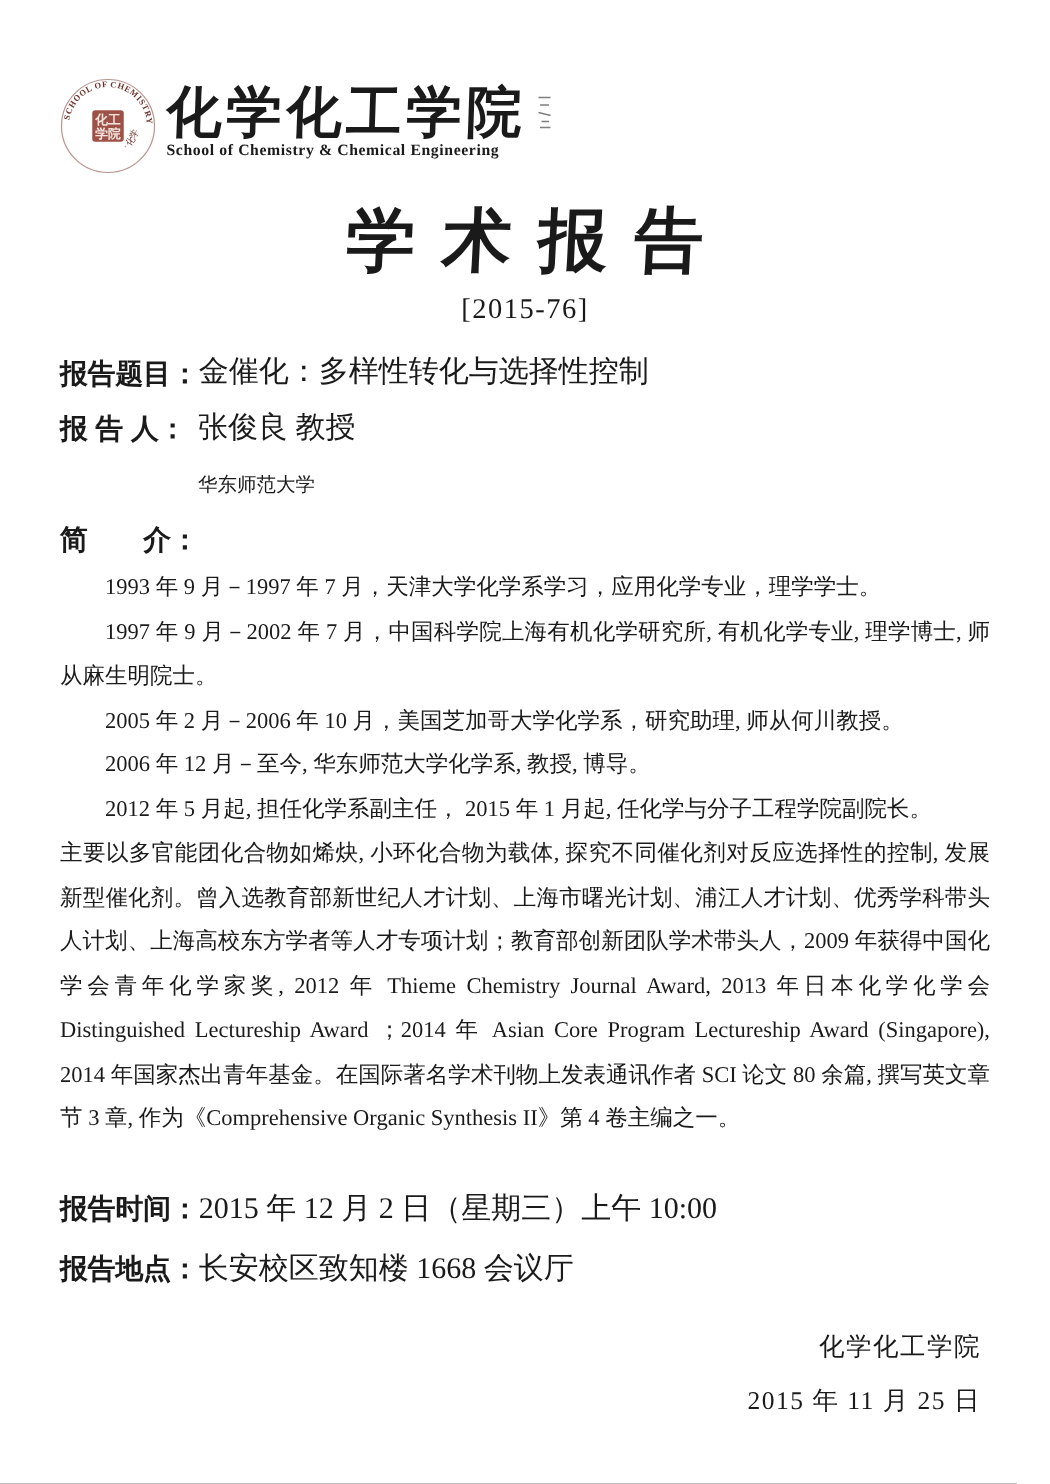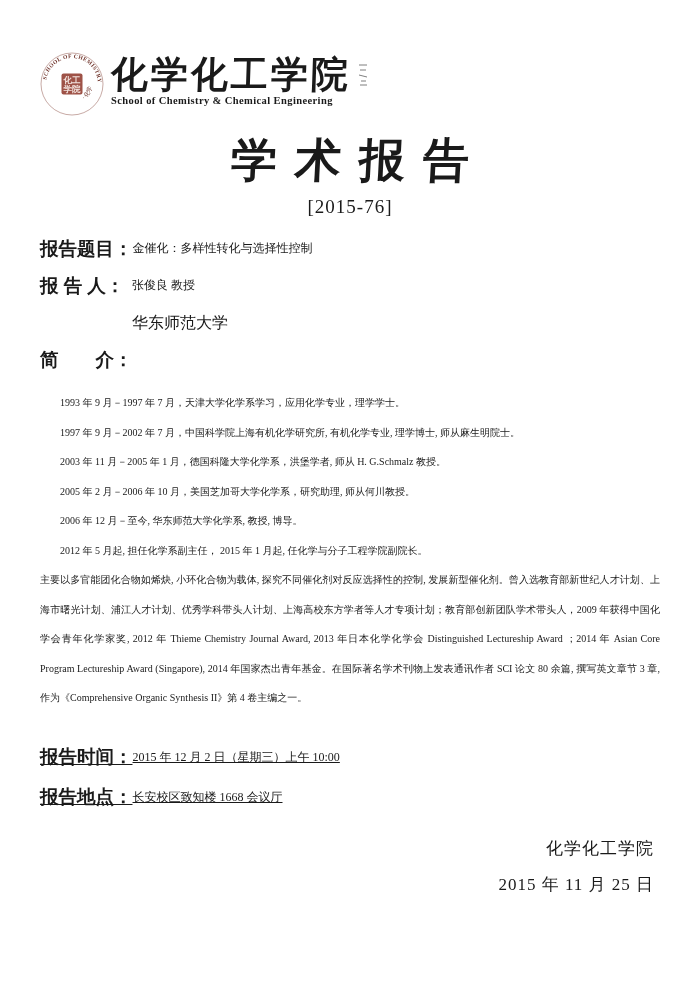--- a/index.html
+++ b/index.html
@@ -57,29 +57,29 @@
   
   .info { margin-top:12px; }
   .info-row { display:flex; align-items:flex-end; line-height:37px; }
   .info-label {
     flex:none;
     font-family:"Liberation Sans","DejaVu Sans",sans-serif;
     font-weight:bold;
     font-size:18.5px;
     min-width:92px;
   }
-  .info-value { font-size:12px; }
-  .info-cont { padding-left:92px; font-size:16px; line-height:37px; }
+  .info-value { font-size:20px; }
+  .info-cont { padding-left:92px; font-size:13px; line-height:37px; }
   
-  .bio { margin-top:10px; font-size:10px; line-height:29.5px; text-align:justify; }
+  .bio { margin-top:0; font-size:15px; line-height:29.5px; text-align:justify; }
   .bio p { margin:0; }
   .bio p.indent { text-indent:2em; }
   
   .schedule { margin-top:24px; }
-  .schedule .info-row { line-height:40px;text-decoration:underline; }
+  .schedule .info-row { line-height:40px; }
   
   .signature { margin-top:14px; text-align:right; padding-right:6px; }
   .signature div { font-size:17px; line-height:36px; letter-spacing:1px; }
 </style>
 </head>
 <body>
 
 <div class="page">
 
   <div class="logo-row">
@@ -126,21 +126,20 @@
     </div>
     <div class="info-cont">华东师范大学</div>
     <div class="info-row">
       <span class="info-label">简　　介：</span>
     </div>
   </div>
 
   <div class="bio">
     <p class="indent">1993 年 9 月－1997 年 7 月，天津大学化学系学习，应用化学专业，理学学士。</p>
     <p class="indent">1997 年 9 月－2002 年 7 月，中国科学院上海有机化学研究所, 有机化学专业, 理学博士, 师从麻生明院士。</p>
-    <p class="indent">2003 年 11 月－2005 年 1 月，德国科隆大学化学系，洪堡学者, 师从 H. G.Schmalz 教授。</p>
     <p class="indent">2005 年 2 月－2006 年 10 月，美国芝加哥大学化学系，研究助理, 师从何川教授。</p>
     <p class="indent">2006 年 12 月－至今, 华东师范大学化学系, 教授, 博导。</p>
     <p class="indent">2012 年 5 月起, 担任化学系副主任， 2015 年 1 月起, 任化学与分子工程学院副院长。</p>
     <p class="summary">主要以多官能团化合物如烯炔, 小环化合物为载体, 探究不同催化剂对反应选择性的控制, 发展新型催化剂。曾入选教育部新世纪人才计划、上海市曙光计划、浦江人才计划、优秀学科带头人计划、上海高校东方学者等人才专项计划；教育部创新团队学术带头人，2009 年获得中国化学会青年化学家奖, 2012 年 Thieme Chemistry Journal Award, 2013 年日本化学化学会 Distinguished Lectureship Award ；2014 年 Asian Core Program Lectureship Award (Singapore), 2014 年国家杰出青年基金。在国际著名学术刊物上发表通讯作者 SCI 论文 80 余篇, 撰写英文章节 3 章, 作为《Comprehensive Organic Synthesis II》第 4 卷主编之一。</p>
   </div>
 
   <div class="schedule">
     <div class="info-row">
       <span class="info-label">报告时间：</span>
       <span class="info-value">2015 年 12 月 2 日（星期三）上午 10:00</span>

